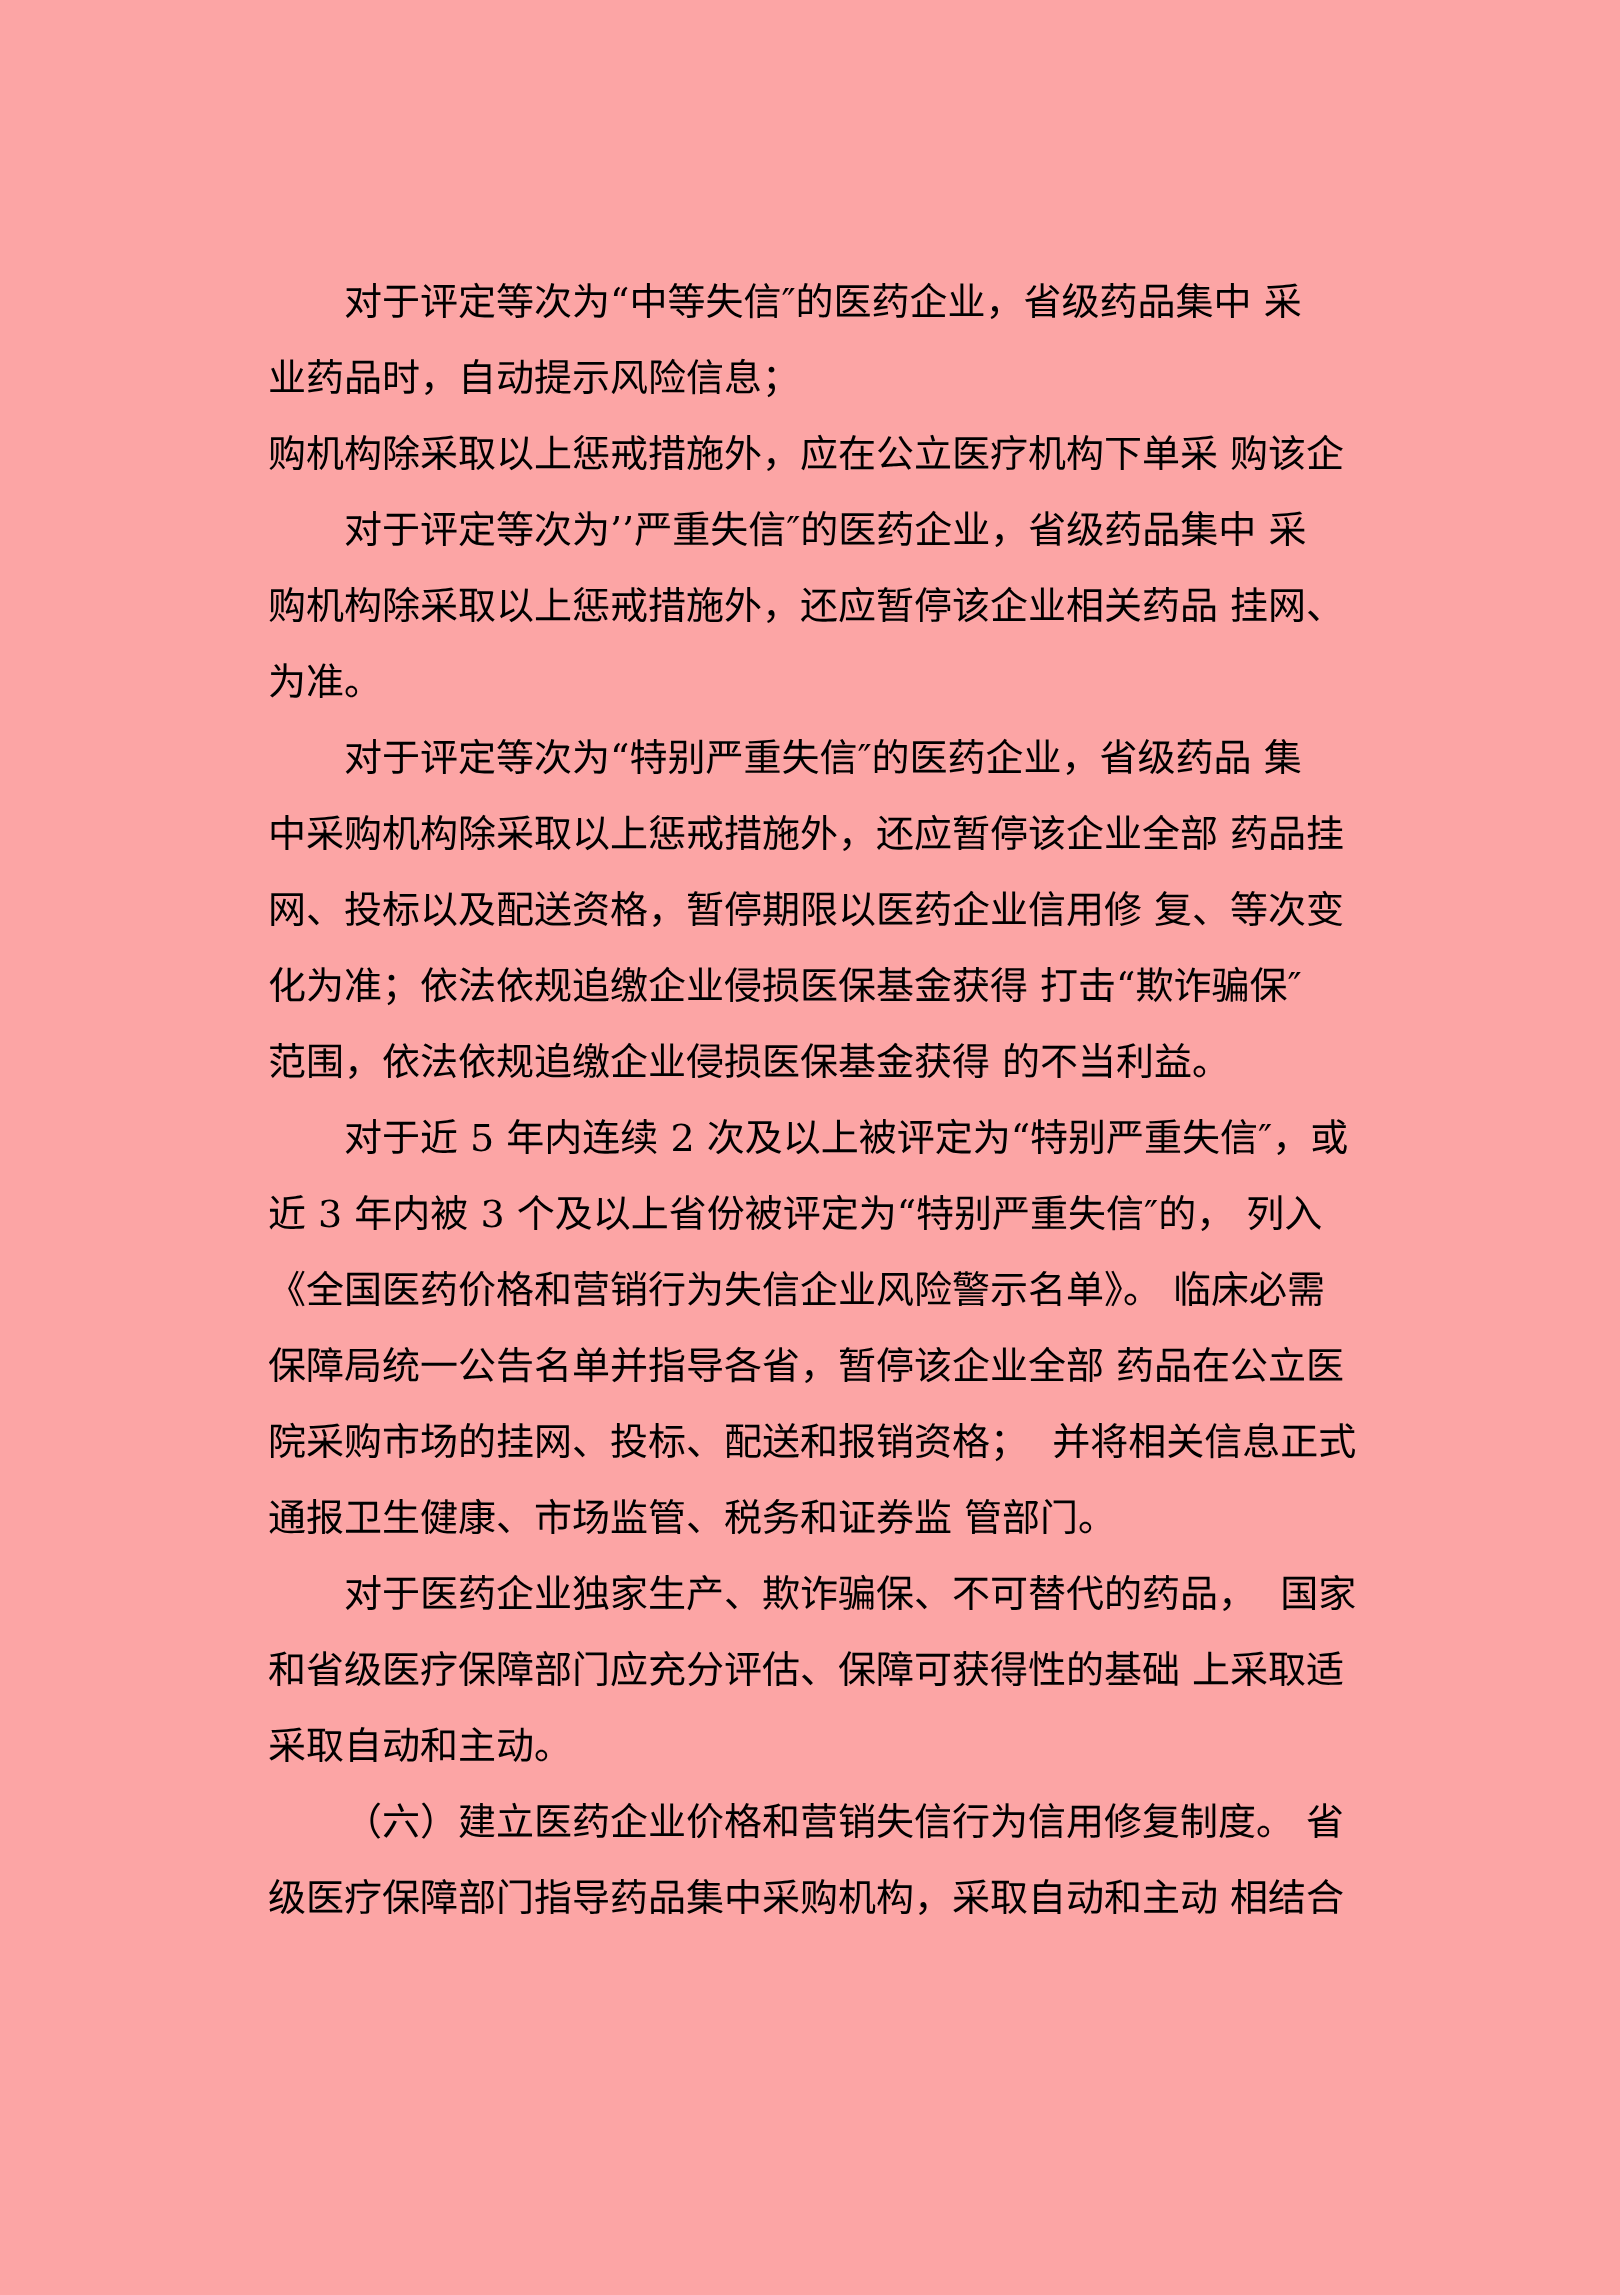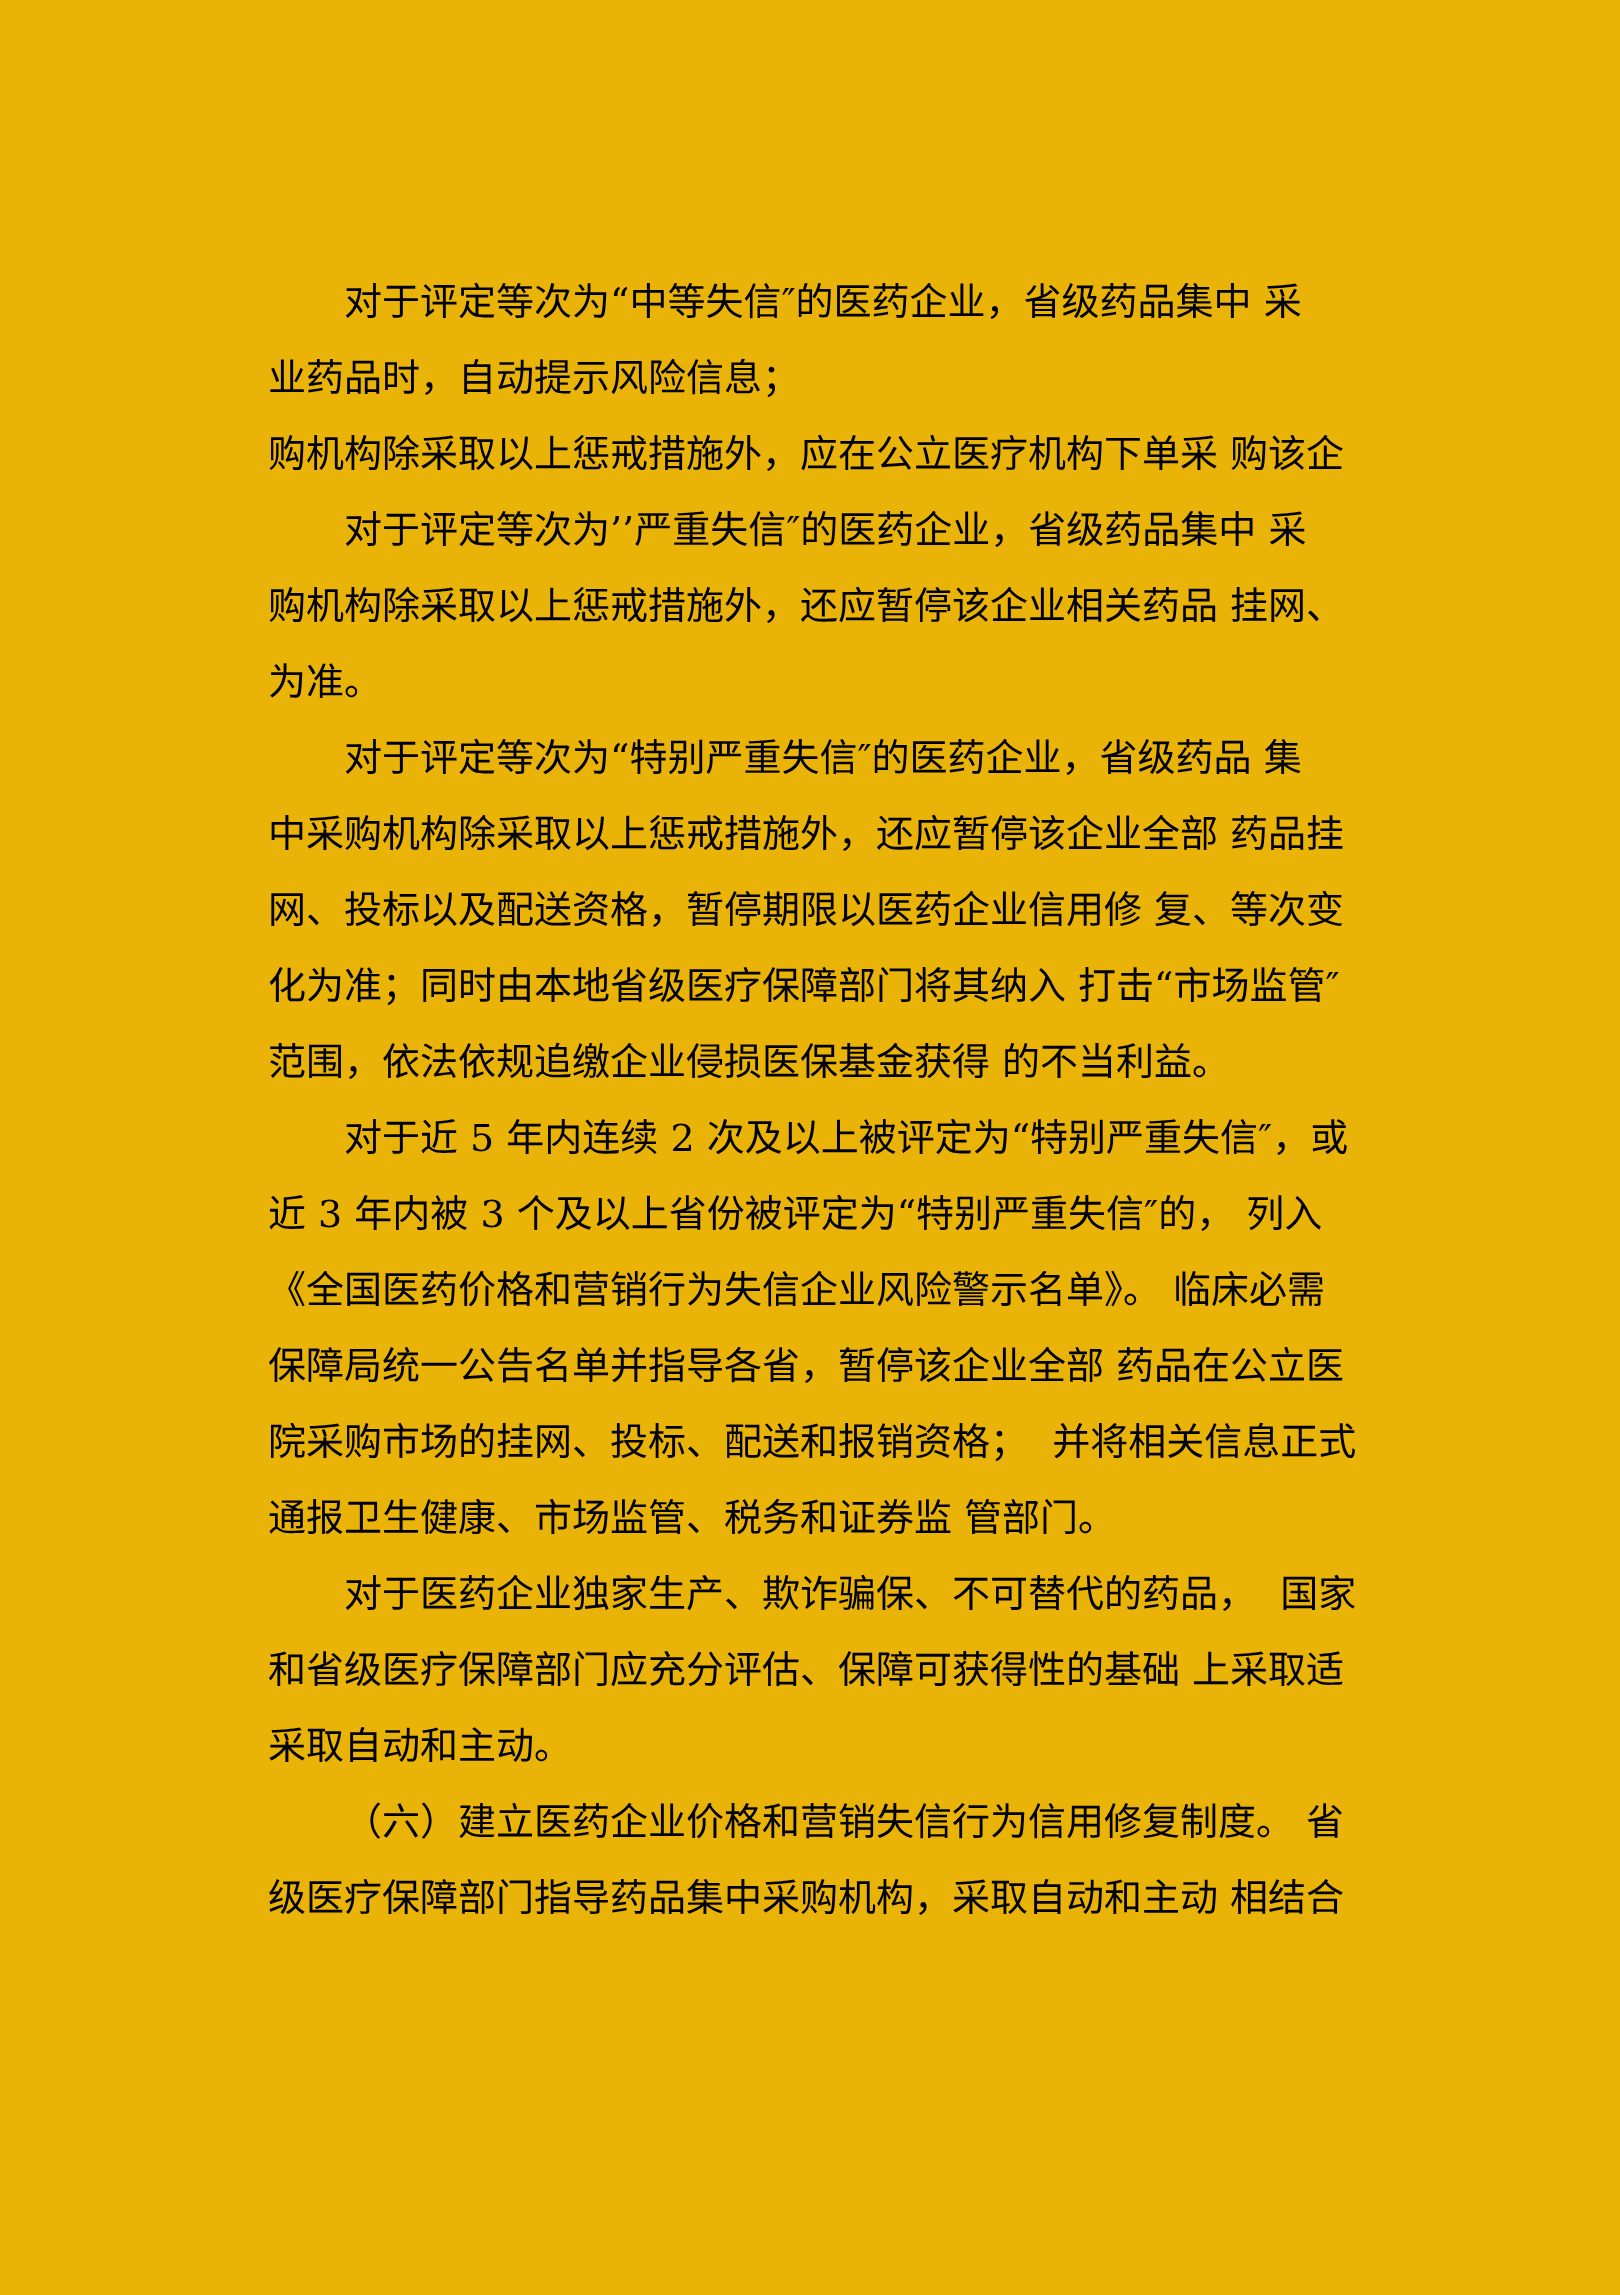--- a/index.html
+++ b/index.html
@@ -4,21 +4,21 @@
 <style>
   html, body {
     margin: 0;
     padding: 0;
     background: #ffffff;
   }
   .page {
     position: relative;
     width: 1620px;
     height: 2295px;
-    background: #eab308;
+    background: #fca5a5;
     overflow: hidden;
   }
   .text-block {
     position: absolute;
     left: 268px;
     top: 264px;
     width: 1073px;
     color: #000000;
     font-family: "DejaVu Serif", "Liberation Serif", serif;
     font-size: 38px;
@@ -49,21 +49,21 @@
       </div>
       <div class="paragraph">
         <div class="line indent">对于评定等次为’’严重失信″的医药企业，省级药品集中 采</div>
         <div class="line">购机构除采取以上惩戒措施外，还应暂停该企业相关药品 挂网、</div>
         <div class="line">为准。</div>
       </div>
       <div class="paragraph">
         <div class="line indent">对于评定等次为“特别严重失信″的医药企业，省级药品 集</div>
         <div class="line">中采购机构除采取以上惩戒措施外，还应暂停该企业全部 药品挂</div>
         <div class="line">网、投标以及配送资格，暂停期限以医药企业信用修 复、等次变</div>
-        <div class="line">化为准；同时由本地省级医疗保障部门将其纳入 打击“市场监管″</div>
+        <div class="line">化为准；依法依规追缴企业侵损医保基金获得 打击“欺诈骗保″</div>
         <div class="line">范围，依法依规追缴企业侵损医保基金获得 的不当利益。</div>
       </div>
       <div class="paragraph">
         <div class="line indent">对于近 5 年内连续 2 次及以上被评定为“特别严重失信″，或</div>
         <div class="line">近 3 年内被 3 个及以上省份被评定为“特别严重失信″的， 列入</div>
         <div class="line">《全国医药价格和营销行为失信企业风险警示名单》。 临床必需</div>
         <div class="line">保障局统一公告名单并指导各省，暂停该企业全部 药品在公立医</div>
         <div class="line">院采购市场的挂网、投标、配送和报销资格；  并将相关信息正式</div>
         <div class="line">通报卫生健康、市场监管、税务和证券监 管部门。</div>
       </div>

